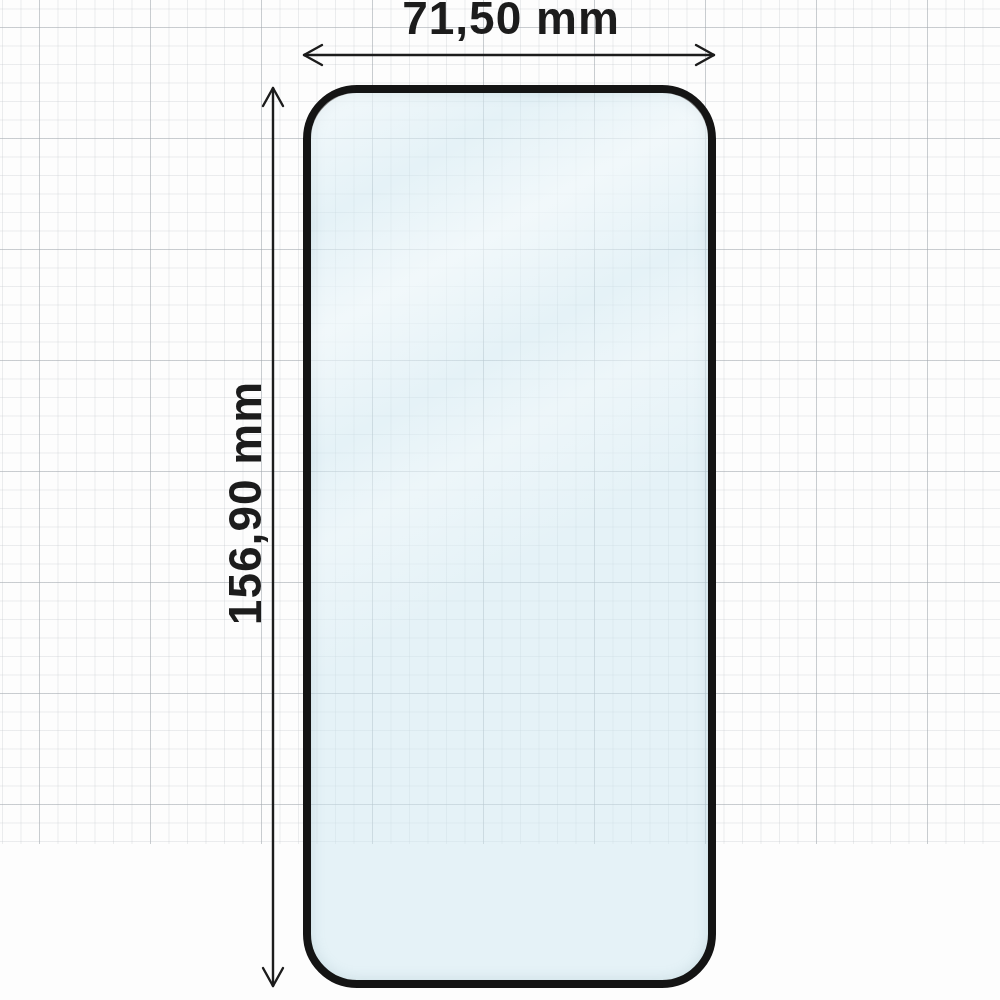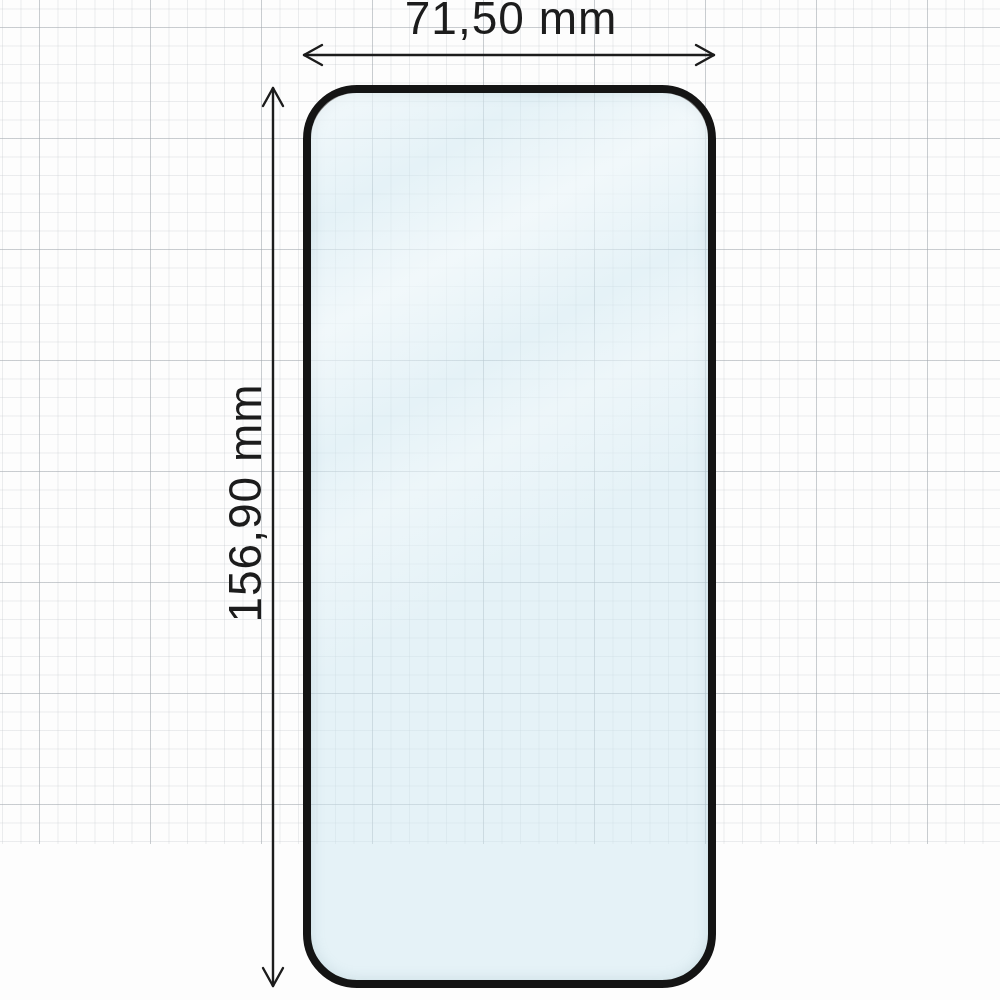--- a/index.html
+++ b/index.html
@@ -16,20 +16,21 @@
   .canvas{
     position:relative;width:1000px;height:844px;
     background-color:var(--paper);
     background-image:
       linear-gradient(to right, var(--grid-major) 0 1.5px, transparent 1.5px),
       linear-gradient(to bottom, var(--grid-major) 0 1.5px, transparent 1.5px),
       linear-gradient(to right, var(--grid-minor) 0 1px, transparent 1px),
       linear-gradient(to bottom, var(--grid-minor) 0 1px, transparent 1px);
     background-size:111px 100%,100% 111px,18.5px 100%,100% 18.5px;
     background-position:39px 0,0 27px,2px 0,0 8.5px;
+    font-weight:bold;
   }
 
   .glass{
     position:absolute;left:303px;top:85px;width:413px;height:903px;
     border:8px solid var(--glass-border);
     border-radius:54px;
     background-color:rgba(208,232,241,0.52);
     box-shadow:inset 0 0 14px rgba(110,145,160,0.22);
   }
   .glass .reflection{

